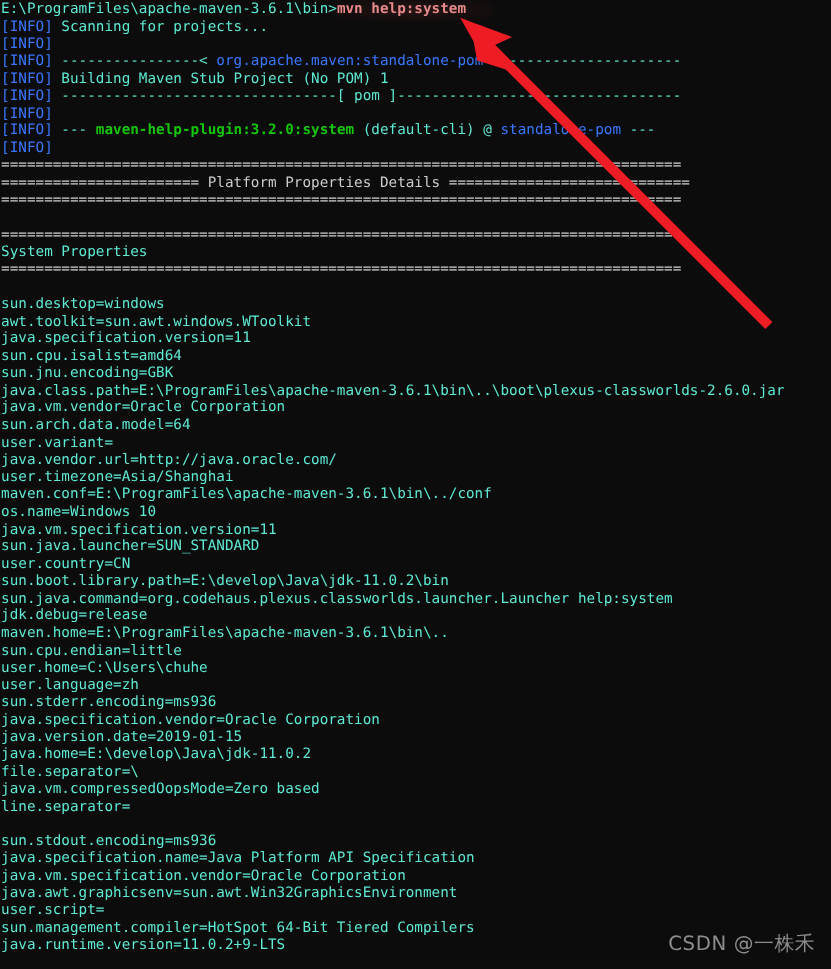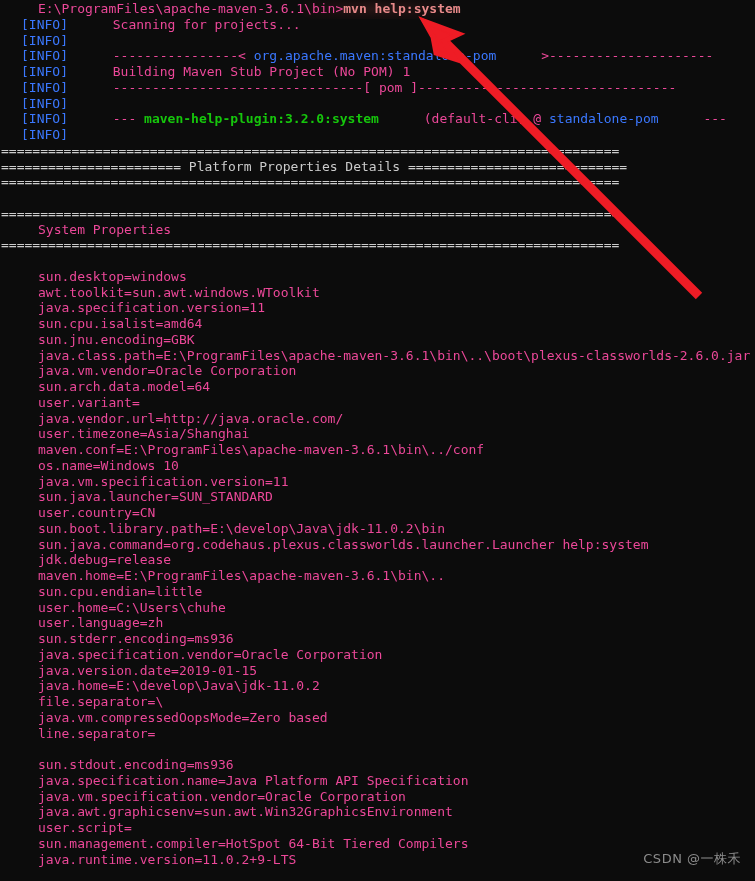--- a/index.html
+++ b/index.html
@@ -27,22 +27,22 @@
     padding: 1px 0 0 1px;
     white-space: pre;
     width: 755px;
   }
   .ln {
     display: block;
     height: 15.75px;
     white-space: pre;
     overflow: hidden;
   }
-  .c-default { color: #ec4899; padding-left: 37px; }
-  .c-info    { color: #3b78ff; padding-left: 20px; }
+  .c-default { color: #5eead4; }
+  .c-info    { color: #3b78ff; }
   .c-blue    { color: #3b78ff; text-align: right; }
   .c-green   { color: #16c60c; font-weight: bold; }
   .c-cmd     { color: #e88a8a; font-weight: bold; }
   .c-sep     { color: #cccccc; }
 
   
   #cmd-highlight {
     position: absolute;
     left: 301px;
     top: -1px;
@@ -65,21 +65,21 @@
     pointer-events: none;
     z-index: 5;
   }
 
   #watermark {
     position: absolute;
     right: 14px;
     bottom: 14px;
     color: #8c8c8c;
     font-family: "DejaVu Sans", "Liberation Sans", sans-serif;
-    font-size: 13px;
+    font-size: 18px;
     letter-spacing: 0.5px;
     z-index: 6;
     white-space: nowrap;
   }
 </style>
 </head>
 <body style="background: rgb(12, 12, 12);">
 
 <div id="console" style="background: rgb(12, 12, 12);">
 

